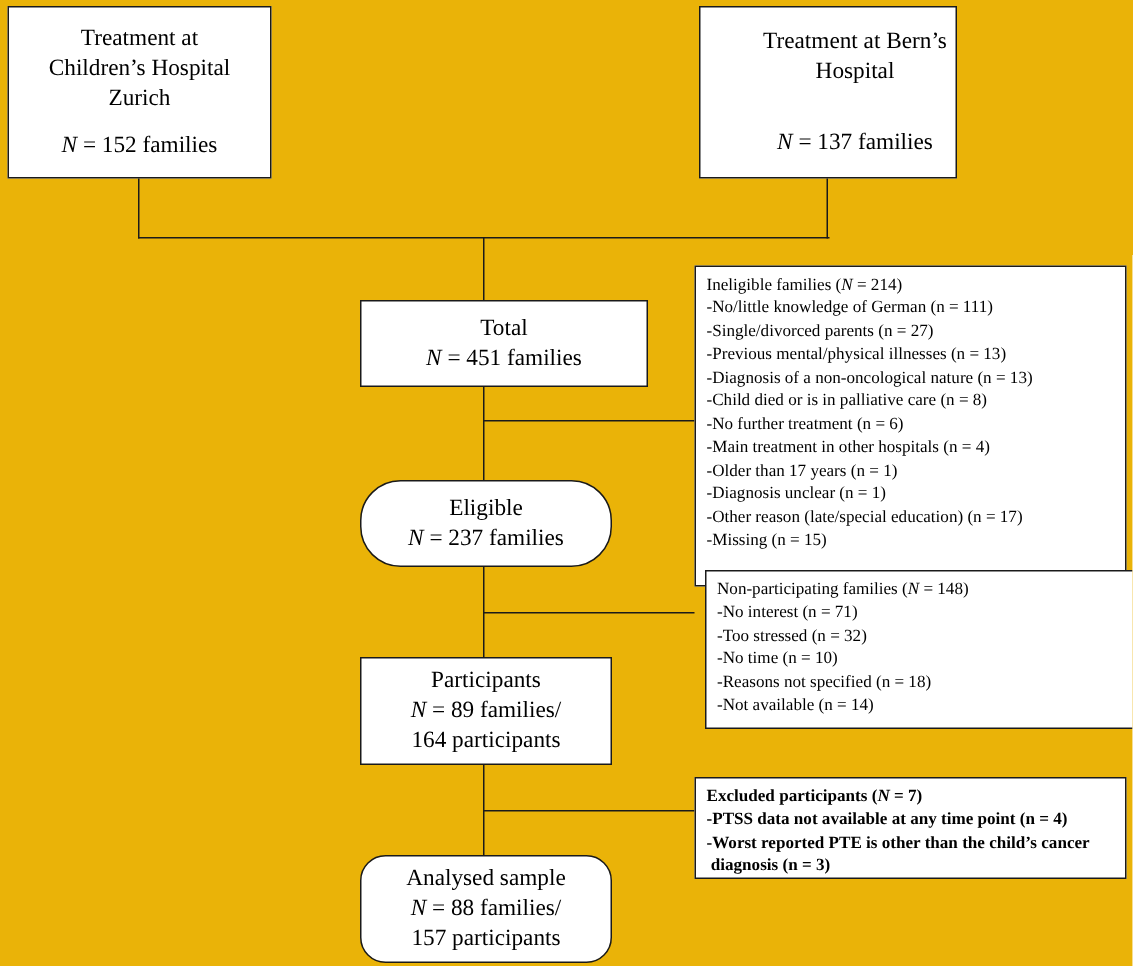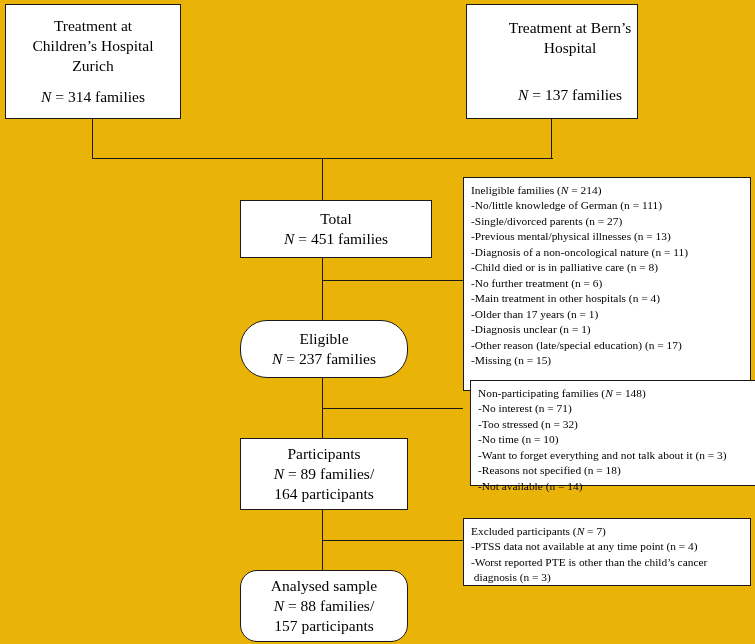--- a/index.html
+++ b/index.html
@@ -54,21 +54,21 @@
 </head>
 <body>
 
 <div id="canvas">
 
   <div class="box box-center" style="left:5px; top:4px; width:176px; height:115px;">
     <span class="box-line">Treatment at</span>
     <span class="box-line">Children’s Hospital</span>
     <span class="box-line">Zurich</span>
     <span class="gap"></span>
-    <span class="box-line"><span class="ital">N</span> <span>= 314 families</span></span>
+    <span class="box-line"><span class="ital">N</span> <span>= 152 families</span></span>
   </div>
 
   <div class="box box-center" style="left:466px; top:4px; width:172px; height:115px;padding-left:36px;">
     <span class="box-line">Treatment at Bern’s</span>
     <span class="box-line">Hospital</span>
     <span class="gap" style="height:26px;"></span>
     <span class="box-line"><span class="ital">N</span> <span>= 137 families</span></span>
   </div>
 
   <div class="ln vln" style="left:92px;  top:119px; height:40px;"></div>
@@ -105,40 +105,39 @@
     <span class="box-line">Analysed sample</span>
     <span class="box-line"><span class="ital">N</span> <span>= 88 families/</span></span>
     <span class="box-line">157 participants</span>
   </div>
 
   <div class="box box-list" style="left:463px; top:177px; width:288px; height:214px;">
     <span class="box-line"><span>Ineligible families (</span><span class="ital">N</span><span> = 214)</span></span>
     <span class="box-line">-No/little knowledge of German (n = 111)</span>
     <span class="box-line">-Single/divorced parents (n = 27)</span>
     <span class="box-line">-Previous mental/physical illnesses (n = 13)</span>
-    <span class="box-line">-Diagnosis of a non-oncological nature (n = 11)</span>
+    <span class="box-line">-Diagnosis of a non-oncological nature (n = 13)</span>
     <span class="box-line">-Child died or is in palliative care (n = 8)</span>
     <span class="box-line">-No further treatment (n = 6)</span>
     <span class="box-line">-Main treatment in other hospitals (n = 4)</span>
     <span class="box-line">-Older than 17 years (n = 1)</span>
     <span class="box-line">-Diagnosis unclear (n = 1)</span>
     <span class="box-line">-Other reason (late/special education) (n = 17)</span>
     <span class="box-line">-Missing (n = 15)</span>
   </div>
 
   <div class="box box-list" style="left:470px; top:380px; width:288px; height:106px;">
     <span class="box-line"><span>Non-participating families (</span><span class="ital">N</span><span> = 148)</span></span>
     <span class="box-line">-No interest (n = 71)</span>
     <span class="box-line">-Too stressed (n = 32)</span>
     <span class="box-line">-No time (n = 10)</span>
-    <span class="box-line">-Want to forget everything and not talk about it (n = 3)</span>
     <span class="box-line">-Reasons not specified (n = 18)</span>
     <span class="box-line">-Not available (n = 14)</span>
   </div>
 
-  <div class="box box-list" style="left:463px; top:518px; width:288px; height:68px;">
+  <div class="box box-list" style="left:463px; top:518px; width:288px; height:68px;font-weight:bold;">
     <span class="box-line"><span>Excluded participants (</span><span class="ital">N</span><span> = 7)</span></span>
     <span class="box-line">-PTSS data not available at any time point (n = 4)</span>
     <span class="box-line">-Worst reported PTE is other than the child’s cancer</span>
     <span class="box-line">&nbsp;diagnosis (n = 3)</span>
   </div>
 
 </div>
 
 </body></html>

